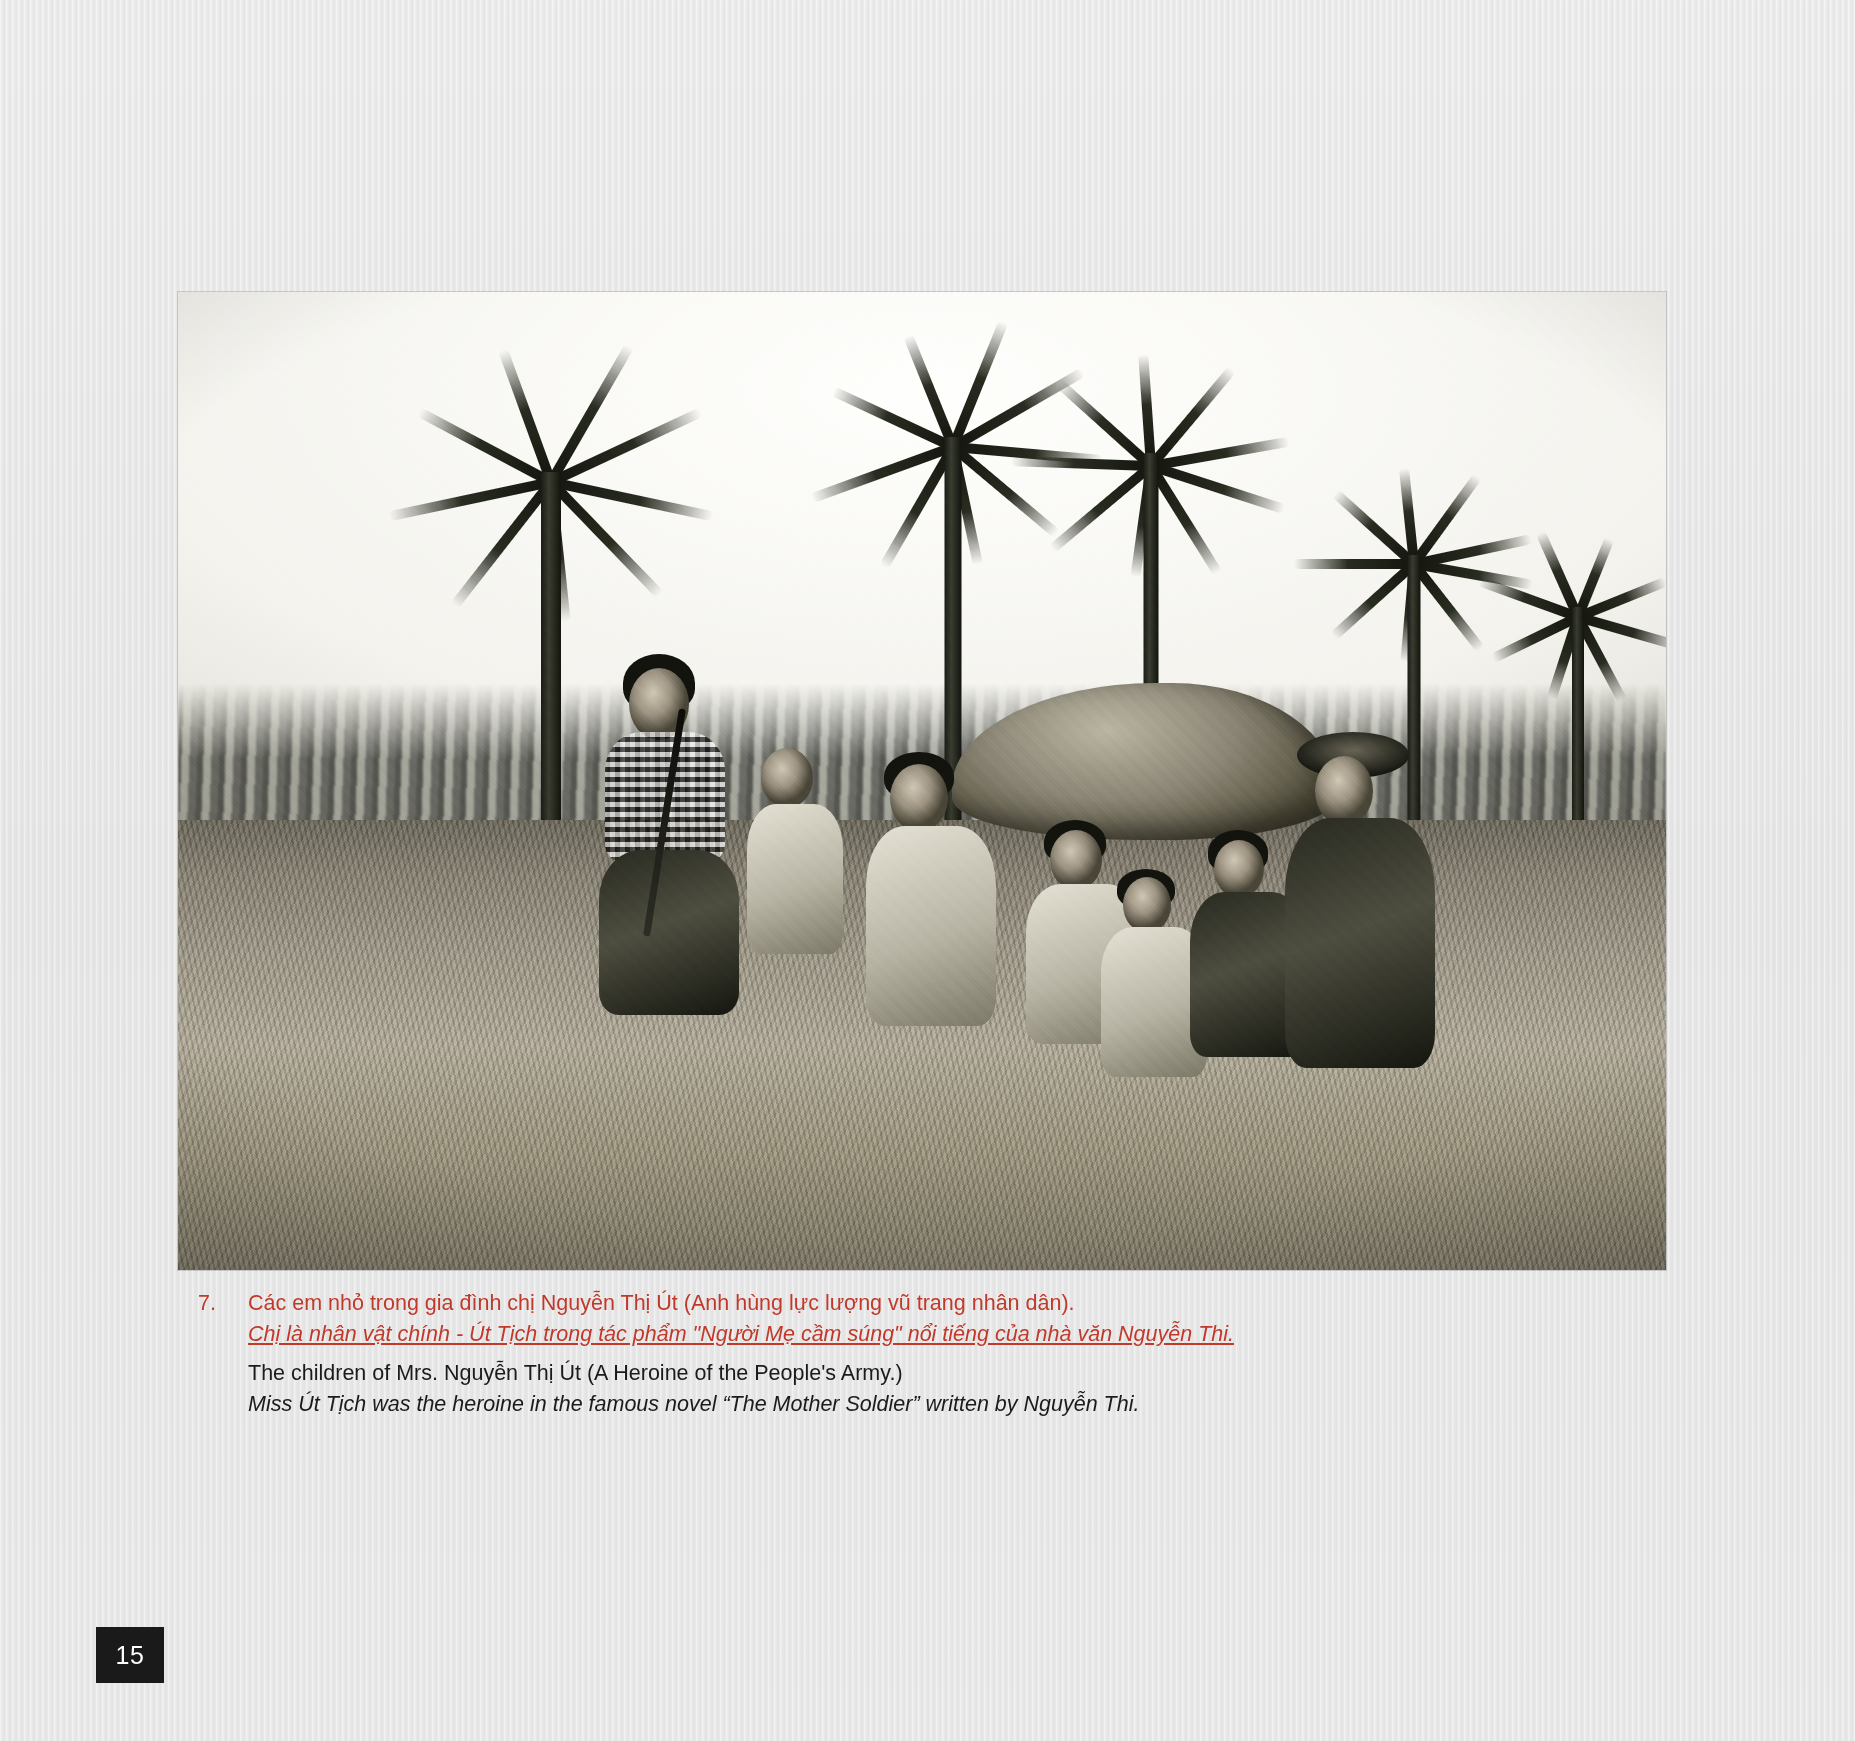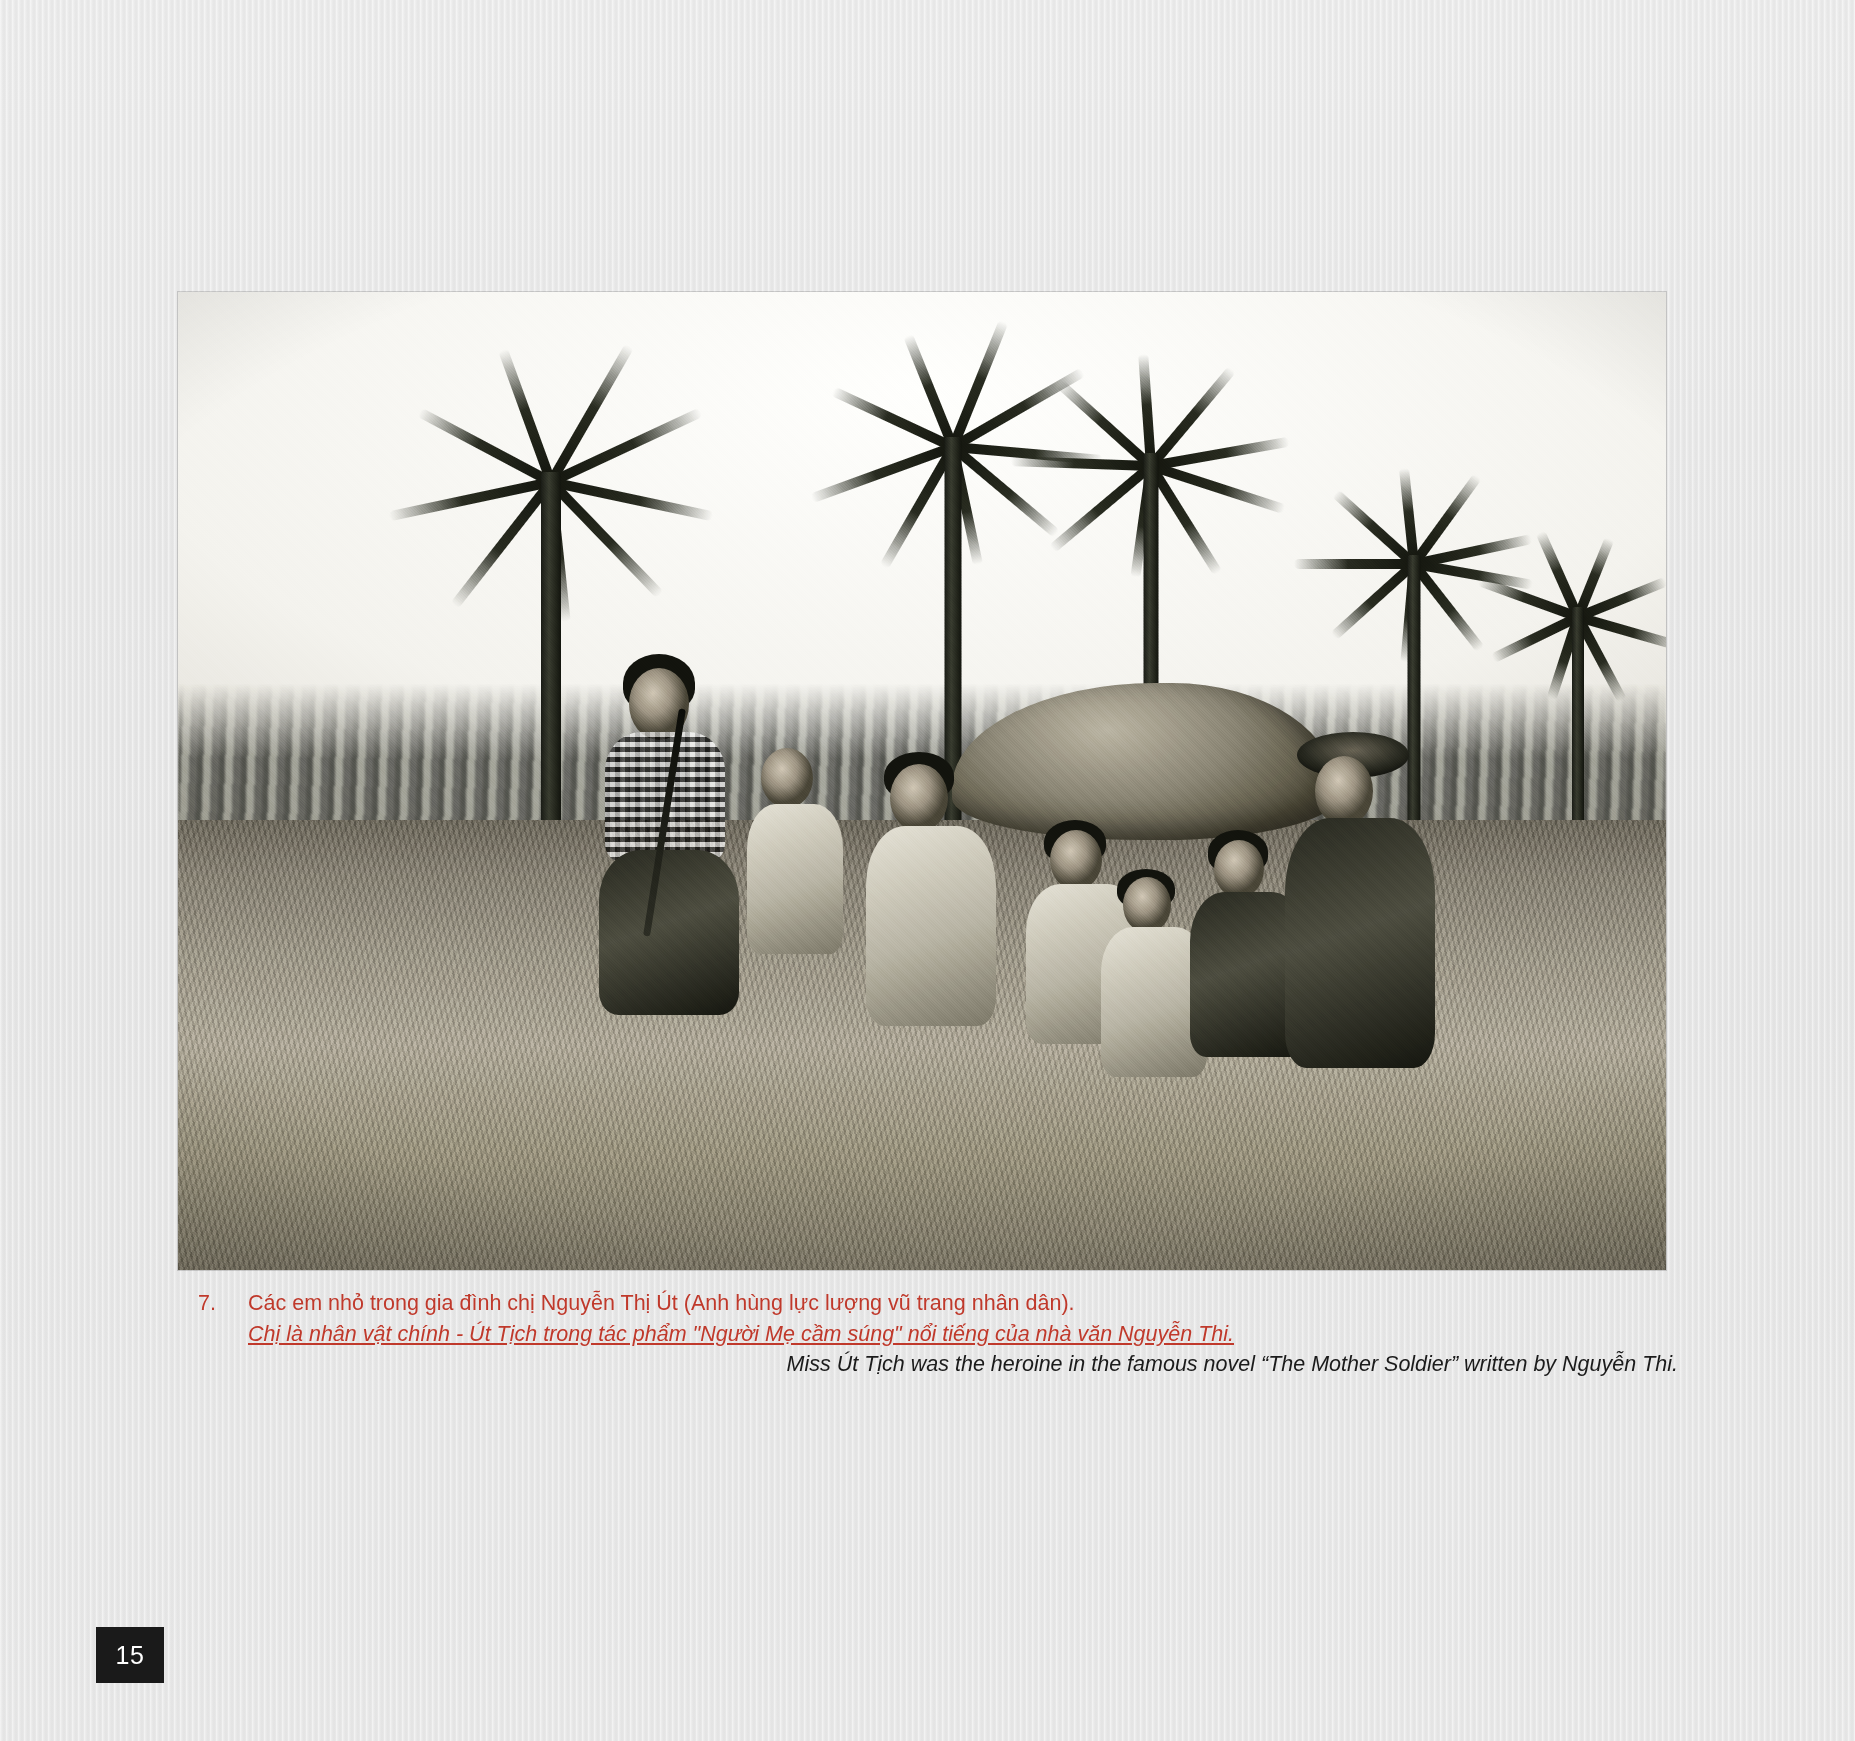--- a/index.html
+++ b/index.html
@@ -191,21 +191,21 @@
     flex: 0 0 56px;
     text-align: right;
     padding-right: 18px;
     color: #c0392b;
     box-sizing: border-box;
   }
   .cap-body { flex: 1 1 auto; margin-left: 14px; }
   .vn { color: #c0392b; }
   .vn-italic { color: #c0392b; font-style: italic; text-decoration: underline; }
   .en { color: #1b1b1b; margin-top: 9px; }
-  .en-italic { color: #1b1b1b; font-style: italic; text-align: right; }
+  .en-italic { color: #1b1b1b; font-style: italic; }
 
   .folio {
     position: absolute;
     left: 96px;
     top: 1627px;
     width: 68px;
     height: 56px;
     background: #1a1a1a;
     color: #ffffff;
     font-size: 25px;
@@ -349,19 +349,20 @@
       <div class="vignette"></div>
     </div>
   </div>
 
   <div class="caption">
     <div class="cap-row">
       <div class="cap-num">7.</div>
       <div class="cap-body">
         <div class="vn">Các em nhỏ trong gia đình chị Nguyễn Thị Út (Anh hùng lực lượng vũ trang nhân dân).</div>
         <div class="vn-italic">Chị là nhân vật chính - Út Tịch trong tác phẩm "Người Mẹ cầm súng" nổi tiếng của nhà văn Nguyễn Thi.</div>
+        <div class="en">The children of Mrs. Nguyễn Thị Út (A Heroine of the People's Army.)</div>
         <div class="en-italic">Miss Út Tịch was the heroine in the famous novel “The Mother Soldier” written by Nguyễn Thi.</div>
       </div>
     </div>
   </div>
 
   <div class="folio">15</div>
 </div>
 
 </body></html>

